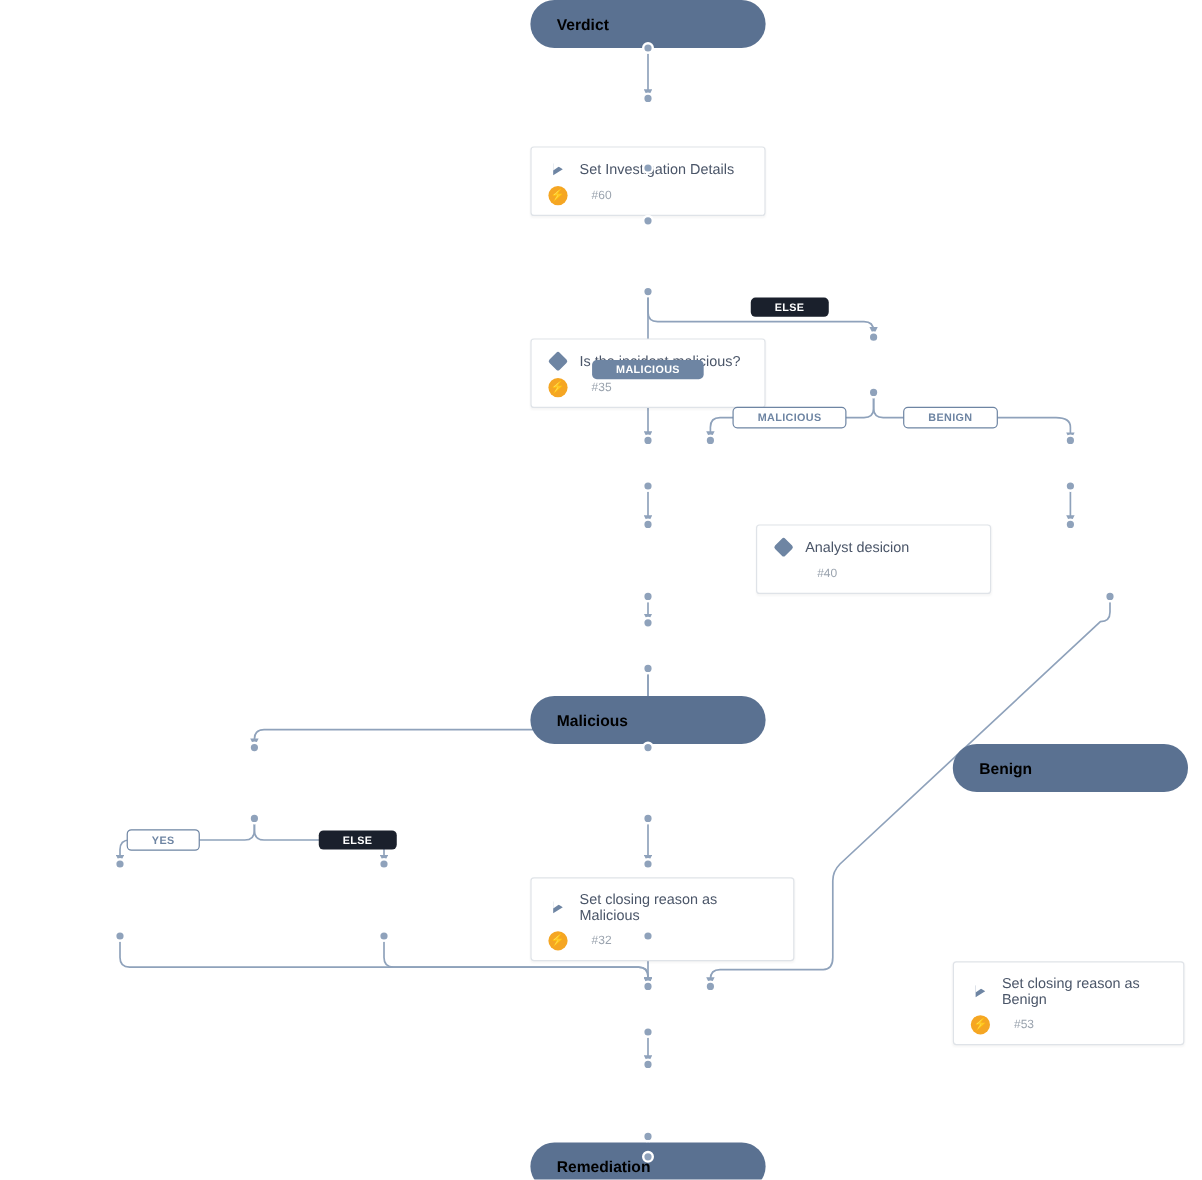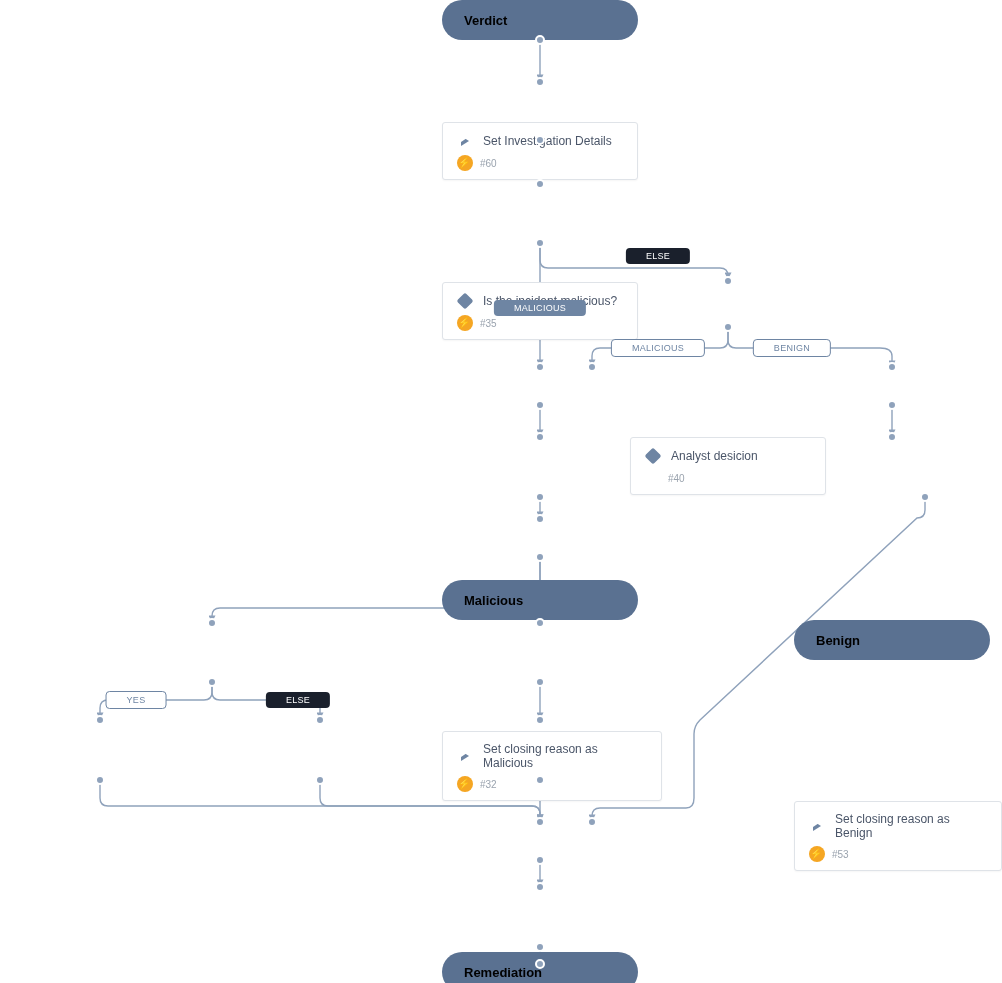--- a/index.html
+++ b/index.html
@@ -8,37 +8,37 @@
 
   .node { position: absolute; z-index: 2; }
 
   
   .pill { background: #5a7191; color: #000000; font-size: 13px; font-weight: 600; display: flex; align-items: center; padding: 0 22px; border-radius: 20px; height: 40px; position: relative; }
 
   
   .card { background: #fff; border: 1px solid #dfe3e8; border-radius: 3px; box-shadow: 0 1px 2px rgba(0,0,0,0.04); padding: 10px 14px 8px 14px; position: relative; }
   .card .row1 { display: flex; align-items: center; gap: 10px; margin-bottom: 6px; }
   .card .title { font-size: 12px; color: #4a5568; font-weight: 500; }
-  .card .row2 { display: flex; align-items: center; gap: 7px; }
+  .card .row2 { display: flex; align-items: center; gap: 20px; }
   .card .id { font-size: 10px; color: #9aa3ae; }
 
   
   .ic { width: 16px; height: 16px; display: inline-flex; align-items: center; justify-content: center; flex: 0 0 16px; }
   .ic-diamond { width: 12px; height: 12px; background: #6e85a3; transform: rotate(45deg); border-radius: 2px; }
   .ic-arrow::before { content: ""; display: block; width: 0; height: 0; border-top: 5px solid transparent; border-bottom: 5px solid transparent; border-left: 8px solid #6e85a3; }
   .ic-arrow { position: relative; }
   .ic-arrow::after { content: ""; position: absolute; left: 4px; top: 1px; width: 0; height: 0; border-top: 4px solid transparent; border-bottom: 4px solid transparent; border-left: 6px solid #fff; }
   .ic-bolt { width: 16px; height: 16px; border-radius: 50%; background: #f5a623; position: relative; }
   .ic-bolt::after { content: "⚡"; color: #fff; font-size: 10px; position: absolute; top: 50%; left: 50%; transform: translate(-50%,-52%); }
 
   
   .port { width: 10px; height: 10px; border-radius: 50%; background: #8fa2bb; border: 2px solid #fff; position: absolute; z-index: 3; transform: translate(-50%,-50%); }
 
   
-  .edgelabel { position: absolute; z-index: 3; font-size: 9px; font-weight: 400; padding: 3px 20px; border-radius: 4px; letter-spacing: 0.3px; transform: translate(-50%,-50%); white-space: nowrap; }
+  .edgelabel { position: absolute; z-index: 3; font-size: 9px; font-weight: 700; padding: 3px 20px; border-radius: 4px; letter-spacing: 0.3px; transform: translate(-50%,-50%); white-space: nowrap; }
   .lbl-light { background: #6e85a3; color: #fff; }
   .lbl-outline { background: #fff; color: #6e85a3; border: 1px solid #6e85a3; }
   .lbl-dark { background: #1a202c; color: #fff; }
 </style>
 </head>
 <body>
 
 <svg>
   <defs>
     <marker id="arr" viewBox="0 0 10 10" refX="8" refY="5" markerWidth="5" markerHeight="5" orient="auto-start-reverse">
@@ -184,21 +184,21 @@
   <div class="row1">
       <span class="ic ic-arrow"></span>
       <span class="title">Set closing reason as Malicious</span>
     </div>
   <div class="row2">
       <span class="ic-bolt"></span>
       <span class="id">#32</span>
     </div>
 </div>
 
-<div class="node card" style="left:794px;top:437px;width:208px">
+<div class="node card" style="left:794px;top:437px;width:193px">
   <div class="row1">
       <span class="ic ic-arrow"></span>
       <span class="title">Set closing reason as Benign</span>
     </div>
   <div class="row2">
       <span class="ic-bolt"></span>
       <span class="id">#53</span>
     </div>
 </div>
 

